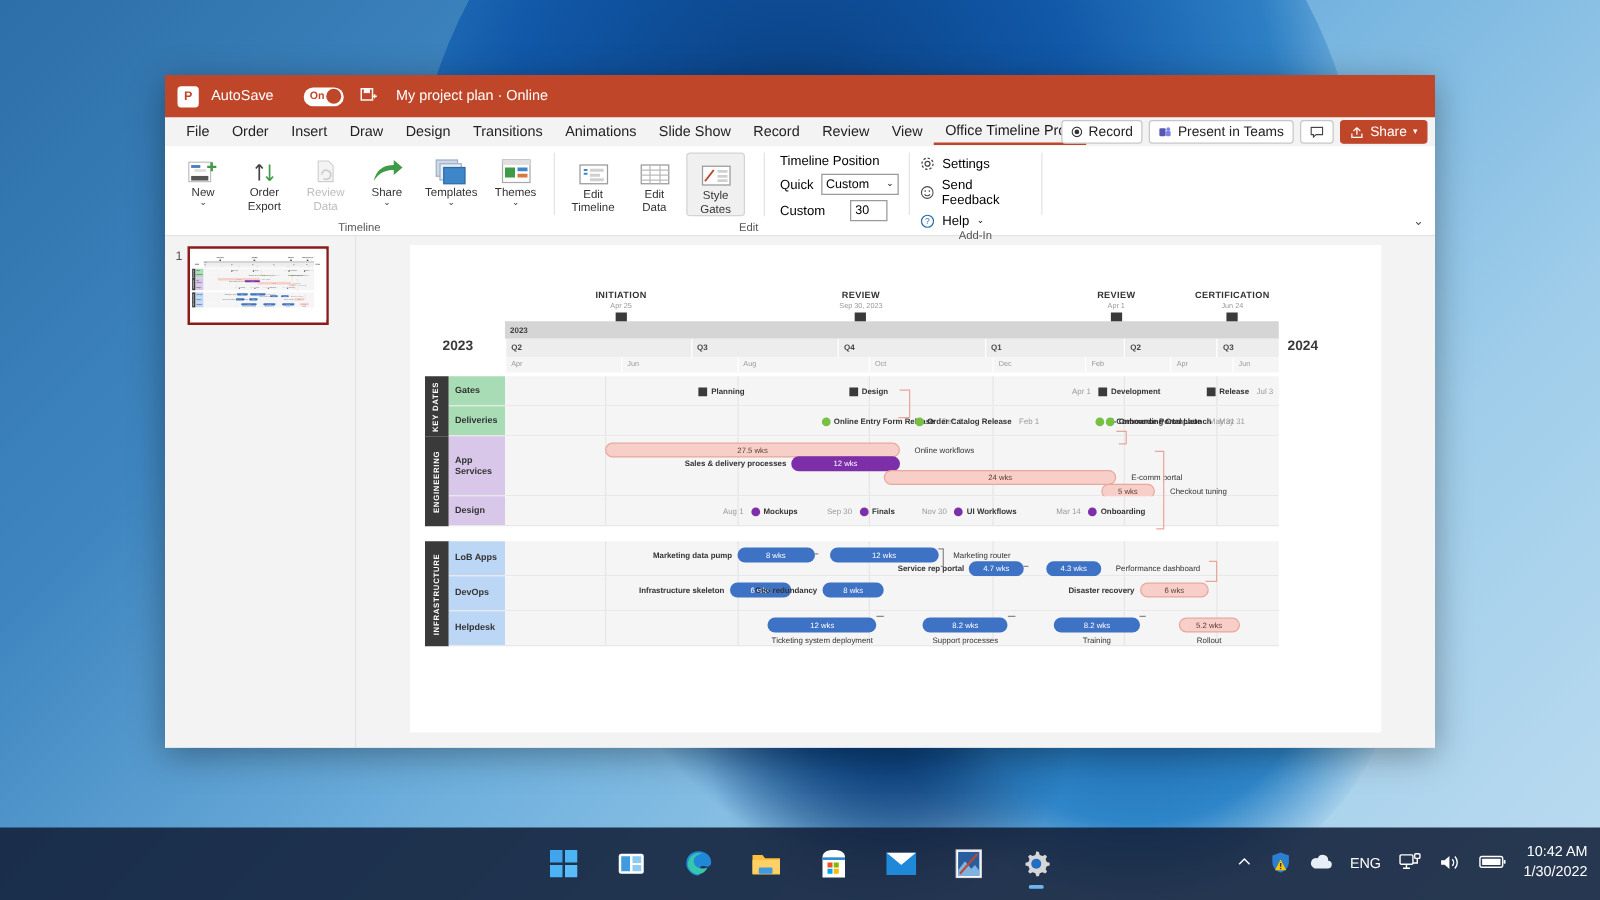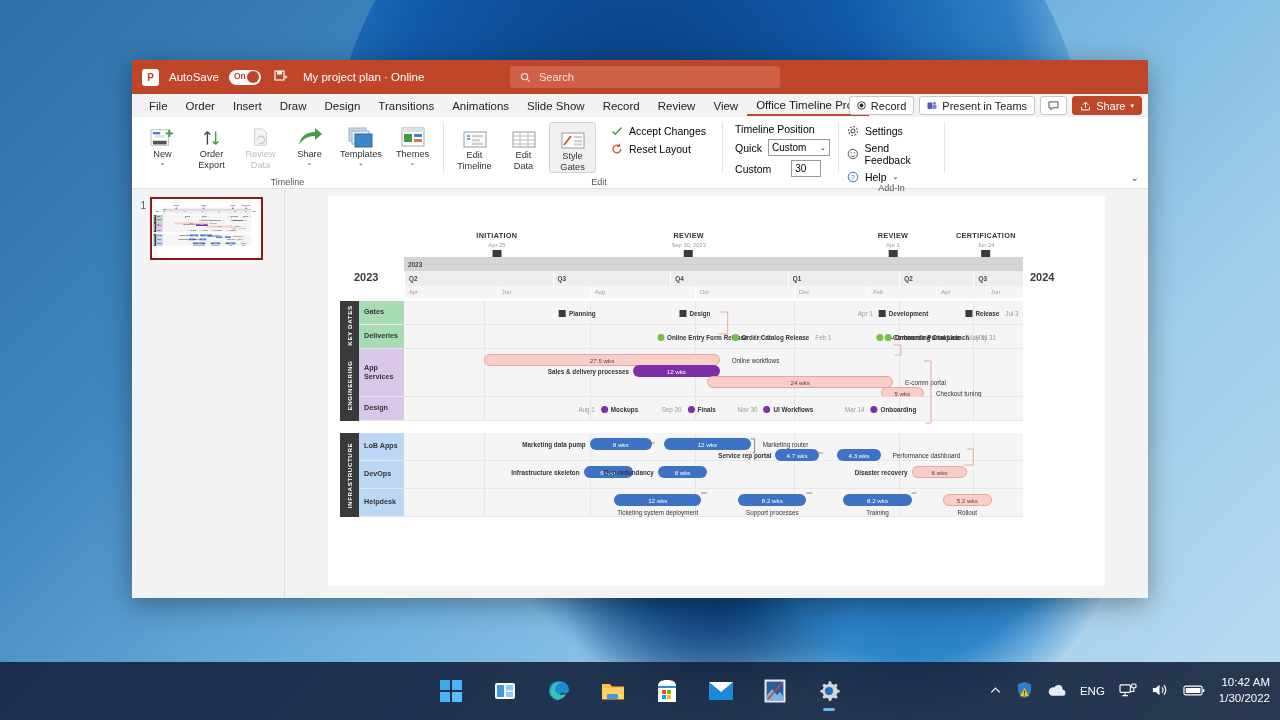--- a/index.html
+++ b/index.html
@@ -27,21 +27,21 @@
   #ppt-window {
     position:absolute; left:132px; top:60px; width:1016px; height:538px;
     background:#f3f3f3; box-shadow:0 6px 26px rgba(0,0,0,.35);
   }
   
   .titlebar { height:34px; background:#c0462a; display:flex; align-items:center; color:#fff;
     font-size:11.5px; position:relative; }
   .pp-logo { width:17px;height:17px;border-radius:3px;background:#fff;margin-left:10px;
     display:flex;align-items:center;justify-content:center;color:#c0462a;font-size:10px;font-weight:bold;}
   .autosave-label { margin-left:10px; font-size:11.5px; }
-  .toggle { width:32px;height:15px;border-radius:8px;background:#fff;margin-left:10px;position:relative;}
+  .toggle { width:32px;height:15px;border-radius:8px;background:#fff;margin-left:24px;position:relative;}
   .toggle span.t-txt { position:absolute;left:5px;top:1px;font-size:8.5px;color:#c0462a;font-weight:bold;}
   .toggle .knob { position:absolute;right:1.5px;top:1.5px;width:12px;height:12px;border-radius:50%;background:#c0462a;}
   .save-icon { margin-left:12px; width:16px;height:16px;opacity:.95;}
   .doc-title { margin-left:14px; font-size:11.5px; }
   .searchbar { position:absolute; left:378px; top:6px; width:270px; height:22px;
     background:#cf6048; border-radius:3px; display:flex; align-items:center; padding-left:10px;
     font-size:11px; color:#fbe3dd;}
   .searchbar .si { margin-right:8px; display:flex; }
   .tb-right { margin-left:auto; display:flex; align-items:center; gap:0px; }
   .ot-name { font-size:11.5px; margin-right:9px;}
@@ -165,29 +165,20 @@
     </div>
     <div class="save-icon">
       <svg width="16" height="16" viewBox="0 0 16 16">
           <rect x="2" y="2" width="9" height="9" fill="none" stroke="#fff" stroke-width="1.2"></rect>
           <rect x="4" y="2" width="5" height="3.5" fill="#fff"></rect>
           <path d="M11 8 l3.5 0 M12.7 6.4 l0 3.2" stroke="#fff" stroke-width="1.1"></path>
         </svg>
     </div>
     <div class="doc-title">My project plan · Online</div>
 
-    <div class="searchbar">
-      <span class="si">
-        <svg width="11" height="11" viewBox="0 0 12 12">
-            <circle cx="5" cy="5" r="3.4" fill="none" stroke="#fbe3dd" stroke-width="1.2"></circle>
-            <path d="M7.6 7.6 L10.5 10.5" stroke="#fbe3dd" stroke-width="1.2"></path>
-          </svg>
-      </span>
-      <span>Search</span>
-    </div>
 
   </div>
 
   <div class="ribbon-tabs">
     <span class="rt">File</span>
     <span class="rt">Order</span>
     <span class="rt">Insert</span>
     <span class="rt">Draw</span>
     <span class="rt">Design</span>
     <span class="rt">Transitions</span>
@@ -340,35 +331,20 @@
                 <rect x="13" y="5" width="8" height="2.2" fill="#d0d0d0"></rect>
                 <rect x="13" y="9" width="8" height="2.2" fill="#d0d0d0"></rect>
                 <rect x="13" y="12.4" width="8" height="2.2" fill="#d0d0d0"></rect>
               </svg>
           </span>
           <span>Style</span>
           <span>Gates</span>
         </div>
       </div>
 
-      <div class="edit-col">
-        <div class="row">
-          <svg width="12" height="12" viewBox="0 0 12 12">
-              <path d="M1.5 6.4 L4.4 9.2 L10.5 2.6" stroke="#3f9b45" stroke-width="1.4" fill="none"></path>
-            </svg>
-          <span>Accept Changes</span>
-        </div>
-        <div class="row">
-          <svg width="12" height="12" viewBox="0 0 12 12">
-              <path d="M9.8 6 a3.9 3.9 0 1 1 -1.6 -3.1" stroke="#c0462a" stroke-width="1.2" fill="none"></path>
-              <path d="M8.4 0.8 L8.4 3.2 L6 3.2" stroke="#c0462a" stroke-width="1.2" fill="none"></path>
-            </svg>
-          <span>Reset Layout</span>
-        </div>
-      </div>
 
       <div class="grp-sep" style="margin:5px 4px 16px 8px"></div>
 
       <div class="tpos">
         <div>Timeline Position</div>
         <div class="row">
           <span>Quick</span>
           <span class="mini-select">
             <span>Custom</span>
             <span class="chev">⌄</span>

